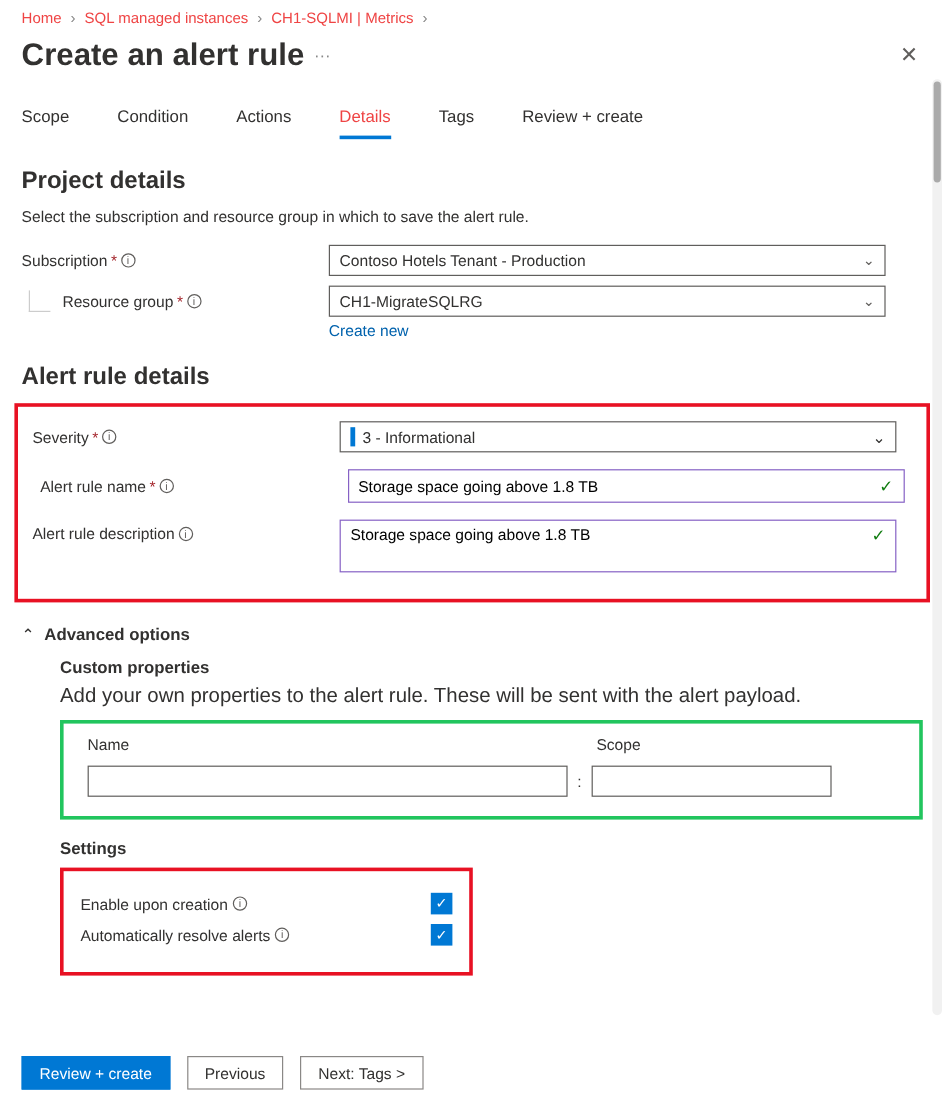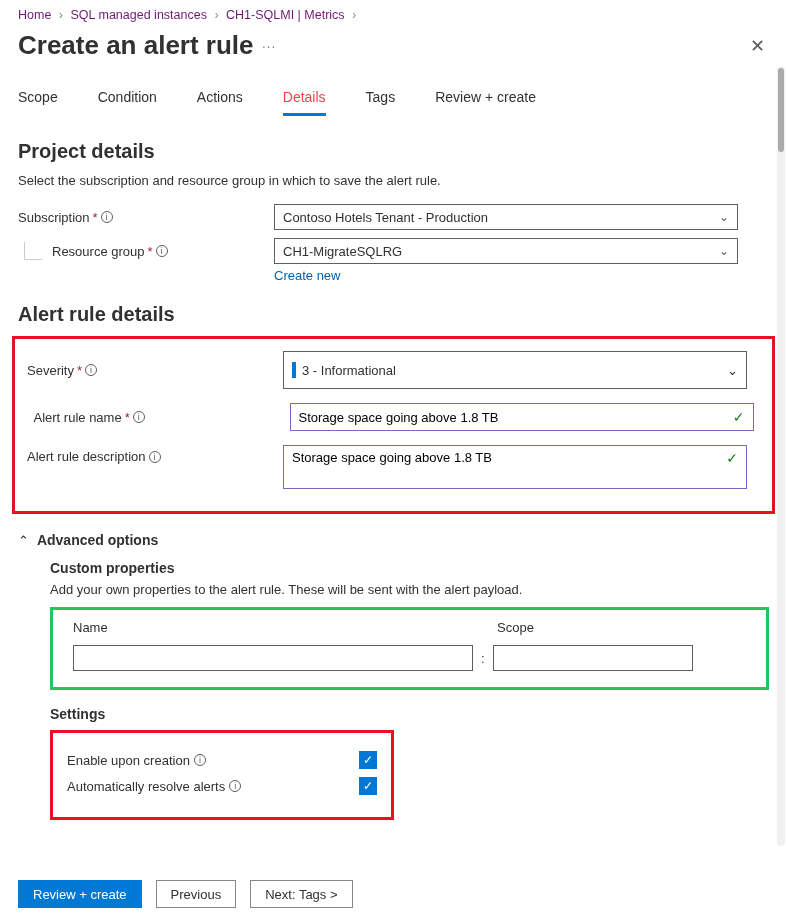--- a/index.html
+++ b/index.html
@@ -1,19 +1,19 @@
 <!DOCTYPE html>
 <html><head>
   <meta charset="utf-8">
   <style>
     * { box-sizing: border-box; margin: 0; padding: 0; font-family: "Segoe UI", Arial, sans-serif; }
     body { width: 787px; height: 922px; background: #fff; color: #323130; font-size: 13px; position: relative; }
     
     .breadcrumb { padding: 8px 18px 4px; font-size: 12.5px; }
-    .breadcrumb a { color: #701a75; text-decoration: none; }
+    .breadcrumb a { color: #ef4444; text-decoration: none; }
     .breadcrumb .sep { color: #888; margin: 0 4px; }
     
     .title-row { display: flex; align-items: center; justify-content: space-between; padding: 4px 18px 10px; }
     .title-row h1 { font-size: 26px; font-weight: 600; color: #323130; }
     .title-row .dots { color: #888; margin-left: 8px; font-size: 14px; }
     .close-x { font-size: 18px; color: #605e5c; cursor: pointer; padding: 4px; }
     .scrollbar { position: absolute; right: 2px; top: 66px; width: 8px; height: 780px; background: #f1f1f1; border-radius: 4px; }
     .scrollbar-thumb { position: absolute; top: 2px; left: 1px; width: 6px; height: 84px; background: #aaa; border-radius: 3px; }
     
     .content { padding: 12px 18px 0 18px; }
@@ -41,21 +41,21 @@
     
     .red-box { border: 3px solid #e81123; padding: 12px 12px 14px; margin: 8px -6px 12px; }
     
     .purple-input-wrap { flex: 1; max-width: 464px; border: 1px solid #8661c5; height: 28px; display: flex; align-items: center; padding: 0 8px; justify-content: space-between; }
     .purple-input { border: none; outline: none; font-size: 13px; flex: 1; }
     .check-ok { color: #107c10; font-size: 14px; }
     
     .purple-textarea-wrap { flex: 1; max-width: 464px; border: 1px solid #8661c5; height: 44px; display: flex; align-items: flex-start; padding: 4px 8px; justify-content: space-between; }
     .purple-textarea { border: none; outline: none; font-size: 13px; flex: 1; resize: none; font-family: inherit; }
     
-    .severity-dd { border: 1px solid #605e5c; display: flex; align-items: center; height: 38px; flex: 1; max-width: 464px; padding: 0 8px; justify-content: space-between; }
+    .severity-dd { border: 1px solid #605e5c; display: flex; align-items: center; height: 26px; flex: 1; max-width: 464px; padding: 0 8px; justify-content: space-between; }
     .severity-dd .bar { width: 4px; height: 16px; background: #0078d4; margin-right: 6px; }
     
     .adv-row { display: flex; align-items: center; gap: 8px; margin: 18px 0 12px; }
     .adv-row .chev-up { font-size: 13px; }
     
     .sub-indent { margin-left: 32px; }
     .sub-title { font-weight: 600; font-size: 14px; margin-bottom: 6px; }
     
     .custom-props-box { border: 3px solid #22c55e; padding: 10px 20px 16px; margin: 10px 0 16px; }
     .custom-props-header { display: flex; margin-bottom: 10px; }
@@ -186,21 +186,21 @@
     </div>
   </div>
 
   <div class="adv-row">
     <span class="chev-up">⌃</span>
     <span style="font-weight:600;font-size:14px;">Advanced options</span>
   </div>
 
   <div class="sub-indent">
     <div class="sub-title">Custom properties</div>
-    <div style="font-size:13px;margin-bottom:8px;">Add your own properties to the alert rule. These will be sent with the alert payload.</div>
+    <div style="font-size:17px;margin-bottom:8px;">Add your own properties to the alert rule. These will be sent with the alert payload.</div>
 
     <div class="custom-props-box">
       <div class="custom-props-header">
         <div class="col-name">Name</div>
         <div class="col-value">Scope</div>
       </div>
       <div class="custom-props-inputs">
         <input class="plain-input name" style="">
         <span>:</span>
         <input class="plain-input value" style="">

